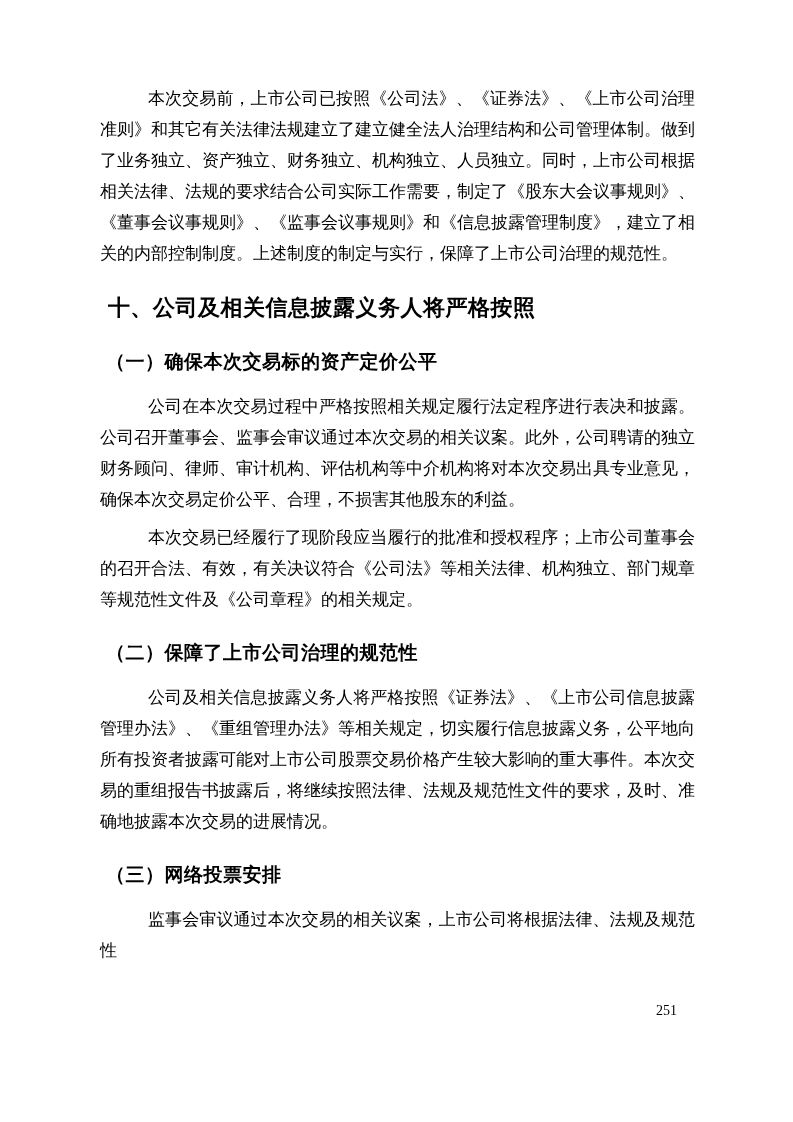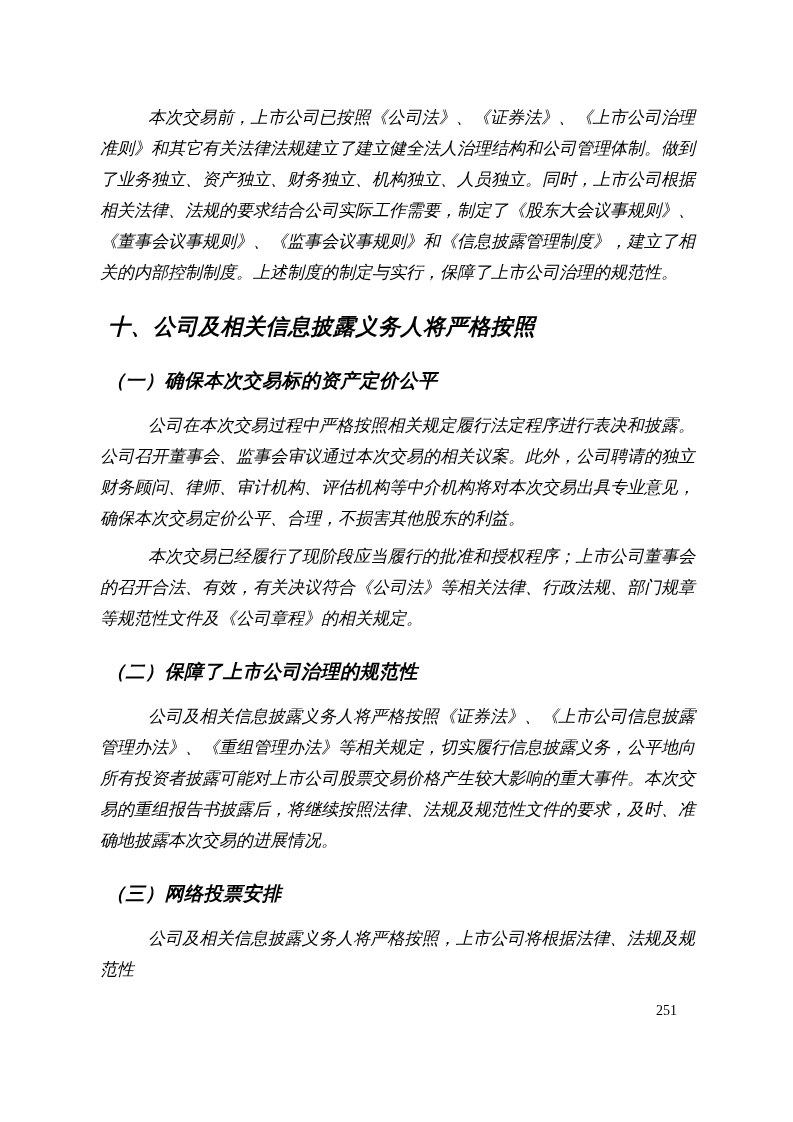--- a/index.html
+++ b/index.html
@@ -12,23 +12,22 @@
     width: 793px;
     height: 1122px;
     background: #ffffff;
     overflow: hidden;
     color: #000000;
     font-family: "Liberation Serif", "DejaVu Serif", serif;
   }
   .content {
     position: absolute;
     left: 100px;
-    top: 102px;
+    top: 83px;
     width: 595px;
-    font-style: italic;
   }
   .body-para {
     margin: 0 0 7px 0;
     font-size: 17px;
     line-height: 31px;
     text-align: justify;
     text-justify: inter-ideograph;
     text-indent: 48px;
     font-family: "Liberation Serif", "DejaVu Serif", serif;
     font-weight: 400;
@@ -62,20 +61,20 @@
 </style>
 </head>
 <body>
 
 <div class="page">
   <div class="content">
     <p class="body-para">本次交易前，上市公司已按照《公司法》、《证券法》、《上市公司治理准则》和其它有关法律法规建立了建立健全法人治理结构和公司管理体制。做到了业务独立、资产独立、财务独立、机构独立、人员独立。同时，上市公司根据相关法律、法规的要求结合公司实际工作需要，制定了《股东大会议事规则》、《董事会议事规则》、《监事会议事规则》和《信息披露管理制度》，建立了相关的内部控制制度。上述制度的制定与实行，保障了上市公司治理的规范性。</p>
     <div class="h-main">十、公司及相关信息披露义务人将严格按照</div>
     <div class="h-sub">（一）确保本次交易标的资产定价公平</div>
     <p class="body-para">公司在本次交易过程中严格按照相关规定履行法定程序进行表决和披露。公司召开董事会、监事会审议通过本次交易的相关议案。此外，公司聘请的独立财务顾问、律师、审计机构、评估机构等中介机构将对本次交易出具专业意见，确保本次交易定价公平、合理，不损害其他股东的利益。</p>
-    <p class="body-para">本次交易已经履行了现阶段应当履行的批准和授权程序；上市公司董事会的召开合法、有效，有关决议符合《公司法》等相关法律、行政法规、部门规章等规范性文件及《公司章程》的相关规定。</p>
+    <p class="body-para">本次交易已经履行了现阶段应当履行的批准和授权程序；上市公司董事会的召开合法、有效，有关决议符合《公司法》等相关法律、机构独立、部门规章等规范性文件及《公司章程》的相关规定。</p>
     <div class="h-sub">（二）保障了上市公司治理的规范性</div>
     <p class="body-para">公司及相关信息披露义务人将严格按照《证券法》、《上市公司信息披露管理办法》、《重组管理办法》等相关规定，切实履行信息披露义务，公平地向所有投资者披露可能对上市公司股票交易价格产生较大影响的重大事件。本次交易的重组报告书披露后，将继续按照法律、法规及规范性文件的要求，及时、准确地披露本次交易的进展情况。</p>
     <div class="h-sub">（三）网络投票安排</div>
-    <p class="body-para">公司及相关信息披露义务人将严格按照，上市公司将根据法律、法规及规范性</p>
+    <p class="body-para">监事会审议通过本次交易的相关议案，上市公司将根据法律、法规及规范性</p>
   </div>
   <div class="page-number">251</div>
 </div>
 
 </body></html>

